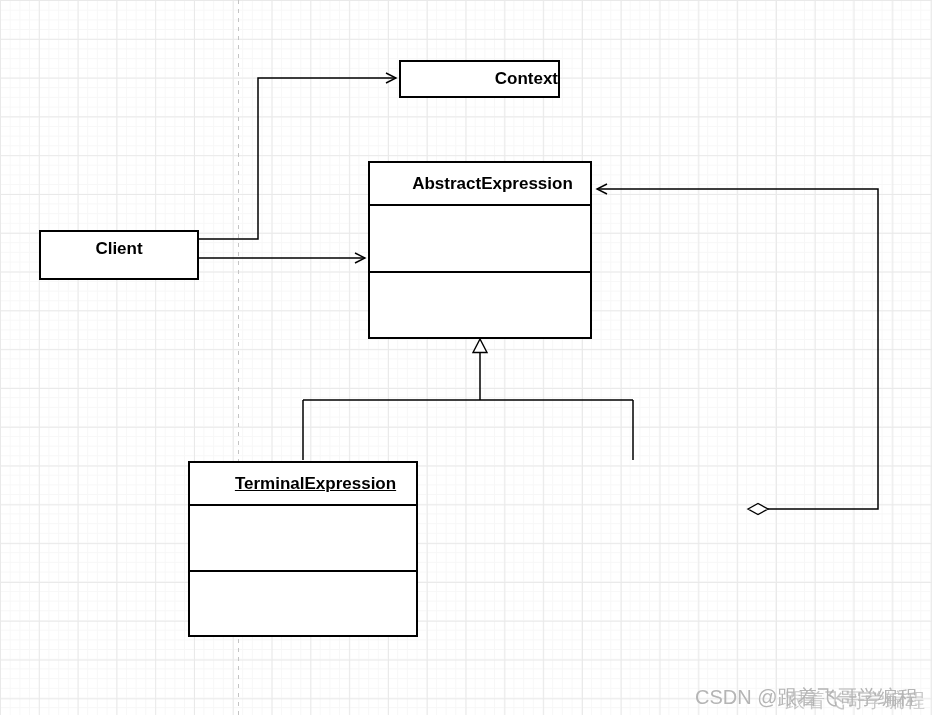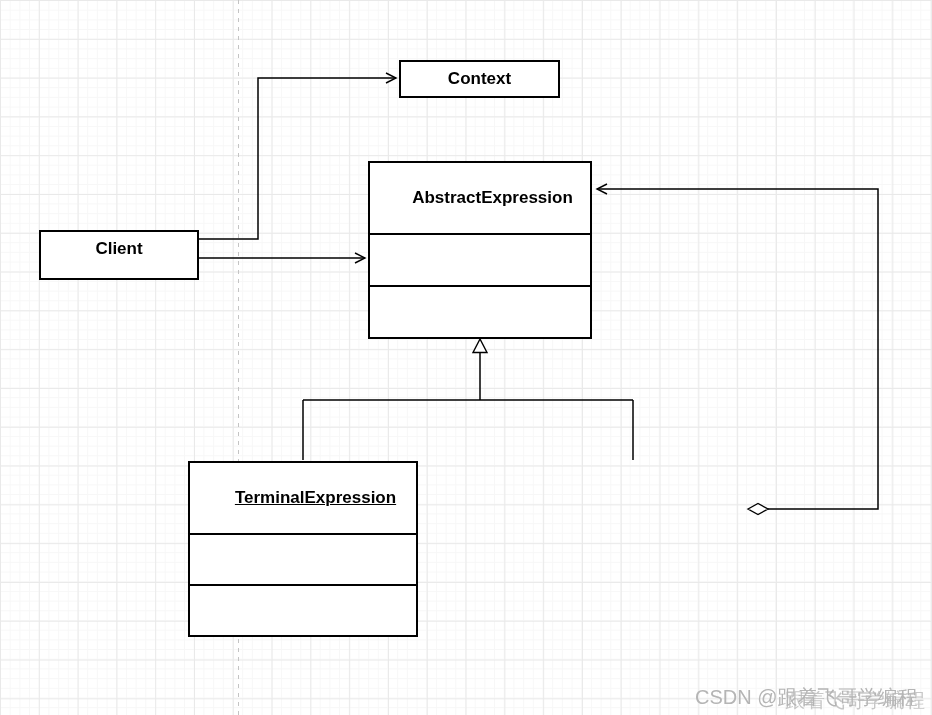--- a/index.html
+++ b/index.html
@@ -51,21 +51,21 @@
     font-size: 17px;
     color: #000000;
     white-space: nowrap;
     flex: 0 0 auto;
   }
   .uml-compartment {
     flex: 1 1 auto;
     border-top: 2px solid #000000;
   }
   .ctx-title { height: 34px; }
-  .big-title { height: 70px; padding-left: 25px; }
+  .big-title { height: 41px; padding-left: 25px; }
   .watermark {
     position: absolute;
     right: 7px;
     bottom: 5px;
     width: 230px;
     height: 26px;
     font-size: 20px;
     color: #b5b5b5;
     white-space: nowrap;
   }
@@ -99,21 +99,21 @@
 
     <path d="M 199 258 L 365 258" fill="none" stroke="#000000" stroke-width="1.5" marker-end="url(#openArrow)"></path>
 
     <path d="M 768 509 L 878 509 L 878 189 L 597 189" fill="none" stroke="#000000" stroke-width="1.5" marker-end="url(#openArrow)"></path>
     <polygon points="748,509 758,503.5 768,509 758,514.5" fill="#ffffff" stroke="#000000" stroke-width="1.4"></polygon>
 
     <path d="M 480 352 L 480 400 M 303 400 L 633 400 M 303 400 L 303 460 M 633 400 L 633 460" fill="none" stroke="#000000" stroke-width="1.5"></path>
     <polygon points="480,339 473,352.5 487,352.5" fill="#ffffff" stroke="#000000" stroke-width="1.4"></polygon>
   </svg>
 
-  <div class="uml-class" style="left:399px; top:60px; width:161px; height:38px;">
+  <div class="uml-class" style="left:399px; top:60px; width:161px; height:38px;align-items:flex-end;">
     <div class="uml-title ctx-title">Context</div>
   </div>
 
   <div class="uml-class" style="left:39px; top:230px; width:160px; height:50px;">
     <div class="uml-title ctx-title">Client</div>
   </div>
 
   <div class="uml-class" style="left:368px; top:161px; width:224px; height:178px;">
     <div class="uml-title big-title">AbstractExpression</div>
     <div class="uml-compartment"></div>

